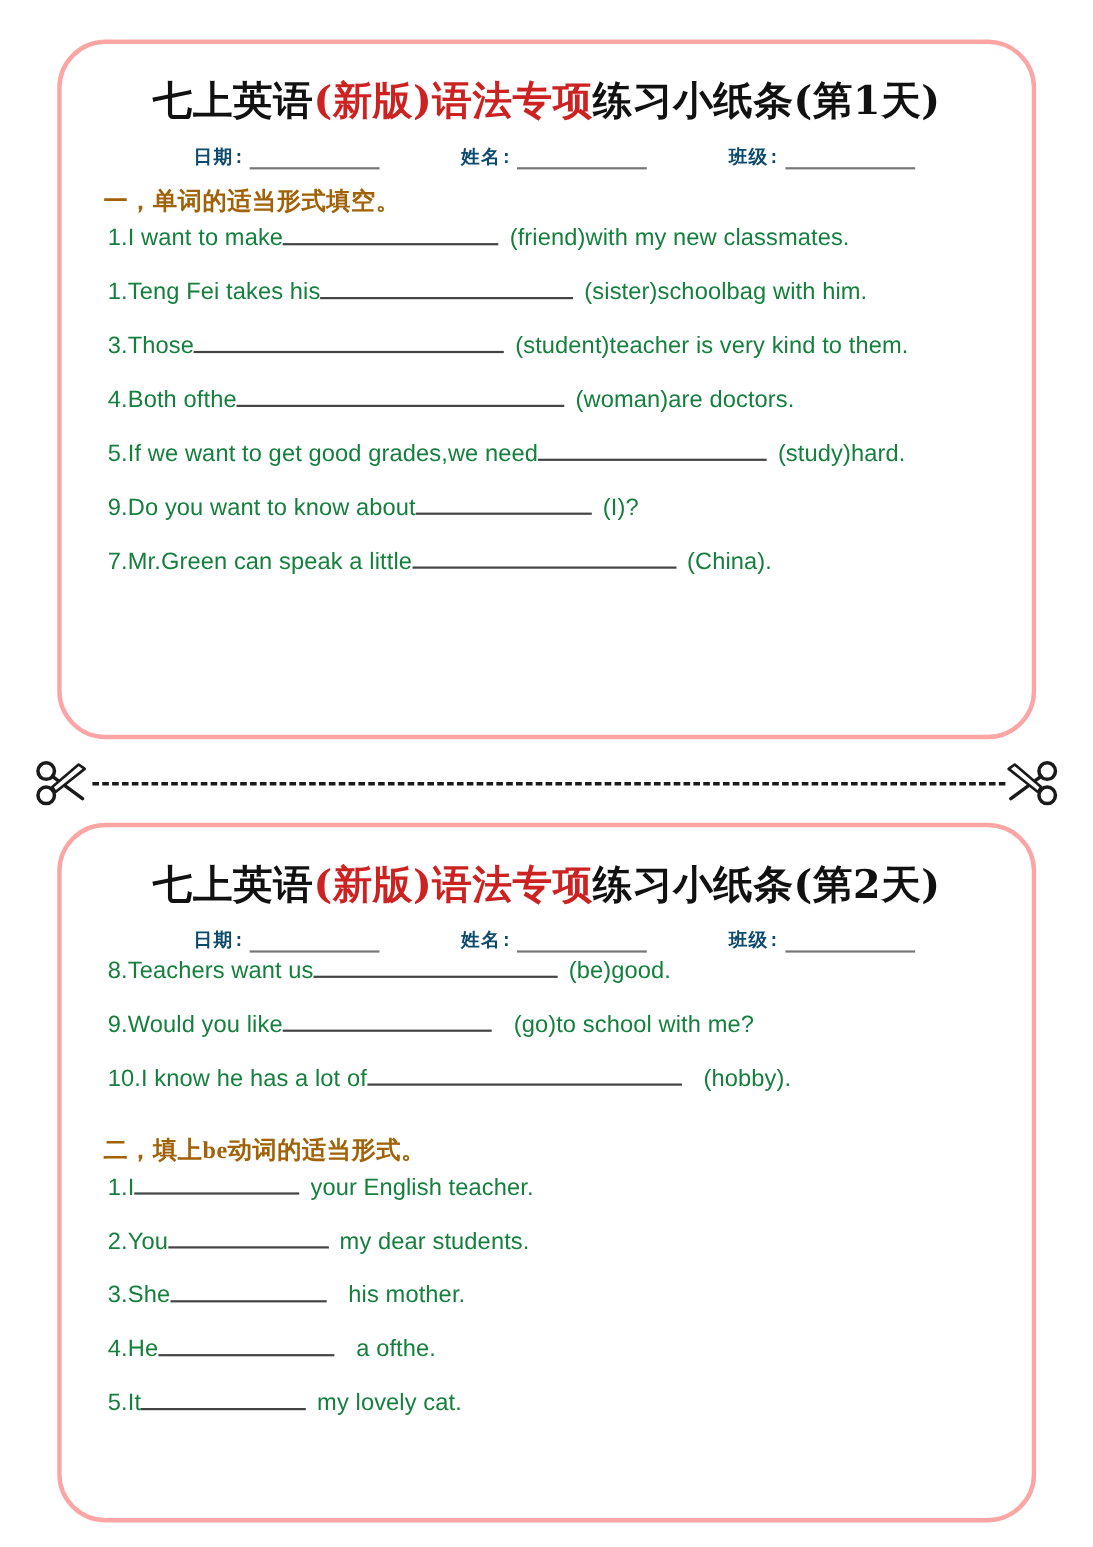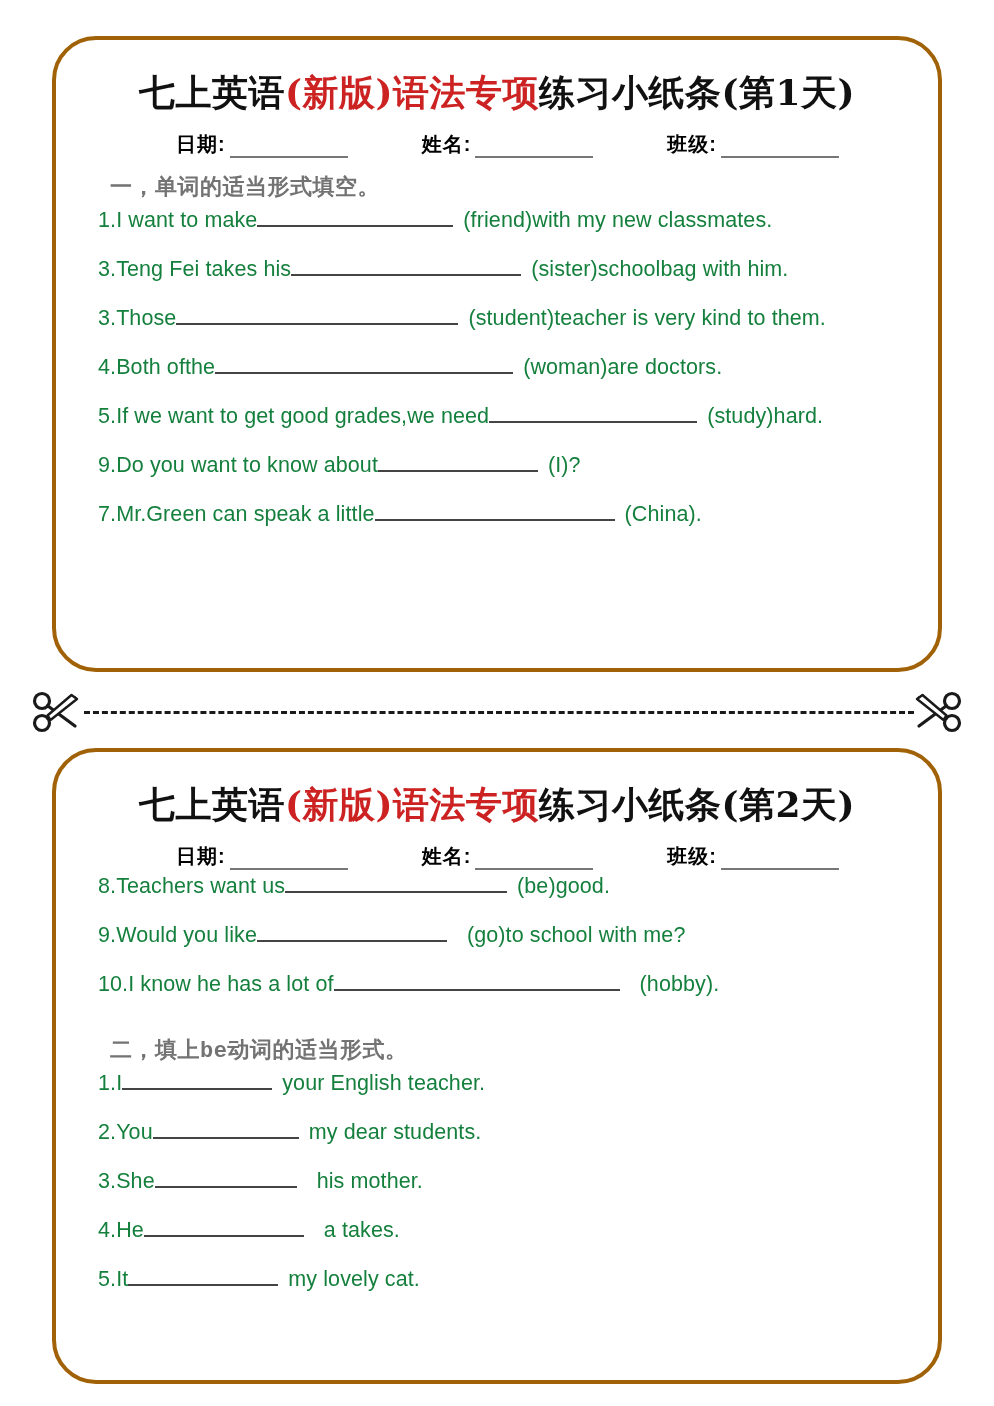--- a/index.html
+++ b/index.html
@@ -22,21 +22,21 @@
     height: 1406px;
     box-sizing: border-box;
   }
 
   
   .card {
     position: absolute;
     left: 52px;
     width: 890px;
     box-sizing: border-box;
-    border: 4px solid #a16207;
+    border: 4px solid #fca5a5;
     border-radius: 44px;
     background: #ffffff;
     padding: 20px 34px 22px 34px;
   }
   .card-1 { top: 36px; height: 636px; }
   .card-2 { top: 748px; height: 636px; }
 
   
   .title {
     text-align: center;
@@ -52,46 +52,46 @@
   .title .red {
     color: #cc2222;
   }
 
   
   .meta-row {
     display: flex;
     align-items: flex-end;
     margin: 16px 0 4px 0;
     padding: 0 18px 0 86px;
-    font-family: Liberation Sans, sans-serif;
-    font-size: 20px;
+    font-family: Liberation Mono, monospace;
+    font-size: 17px;
     font-weight: bold;
-    color: #000000;
+    color: #0c4a6e;
   }
   .meta-field {
     display: flex;
     align-items: flex-end;
     white-space: nowrap;
   }
   .meta-field + .meta-field { margin-left: 74px; }
   .meta-label { margin-right: 4px; letter-spacing: 1px; }
   .meta-blank {
     display: inline-block;
     width: 118px;
     border-bottom: 2px solid #777777;
     height: 15px;
   }
 
   
   .section-heading {
-    font-family: Liberation Mono, monospace;
+    font-family: Liberation Serif, serif;
     font-size: 22px;
     font-weight: bold;
-    color: #737373;
-    margin: 14px 0 6px 20px;
+    color: #a16207;
+    margin: 14px 0 6px 4px;
     letter-spacing: 0.5px;
   }
 
   
   .q {
     display: flex;
     align-items: baseline;
     flex-wrap: nowrap;
     font-size: 21.5px;
     color: #15803d;
@@ -176,21 +176,21 @@
     <div class="section-heading">一，单词的适当形式填空。</div>
 
     <div id="qlist-0">
         <div class="q">
           <span class="q-num">1.I</span>
           <span class="q-txt">&nbsp;want to make</span>
           <span class="q-blank pre-gap" style="width: 196px;"></span>
           <span class="q-txt">(friend)with my new classmates.</span>
         </div>
         <div class="q">
-          <span class="q-num">3.Teng Fei</span>
+          <span class="q-num">1.Teng Fei</span>
           <span class="q-txt">&nbsp;takes his</span>
           <span class="q-blank pre-gap" style="width: 230px;"></span>
           <span class="q-txt">(sister)schoolbag with him.</span>
         </div>
         <div class="q">
           <span class="q-num">3.Those</span>
           <span class="q-blank pre-gap" style="width: 282px;"></span>
           <span class="q-txt">(student)teacher is very kind to them.</span>
         </div>
         <div class="q">
@@ -296,21 +296,21 @@
           <span class="q-txt">my   dear   students.</span>
         </div>
         <div class="q">
           <span class="q-num">3.She</span>
           <span class="q-blank pre-gap" style="width: 142px;"></span>
           <span class="q-txt post-gap">his    mother.</span>
         </div>
         <div class="q">
           <span class="q-num">4.He</span>
           <span class="q-blank pre-gap" style="width: 160px;"></span>
-          <span class="q-txt post-gap">a   takes.</span>
+          <span class="q-txt post-gap">a   ofthe.</span>
         </div>
         <div class="q">
           <span class="q-num">5.It</span>
           <span class="q-blank pre-gap" style="width: 150px;"></span>
           <span class="q-txt">my lovely cat.</span>
         </div>
       </div>
   </div>
 
 </div>

